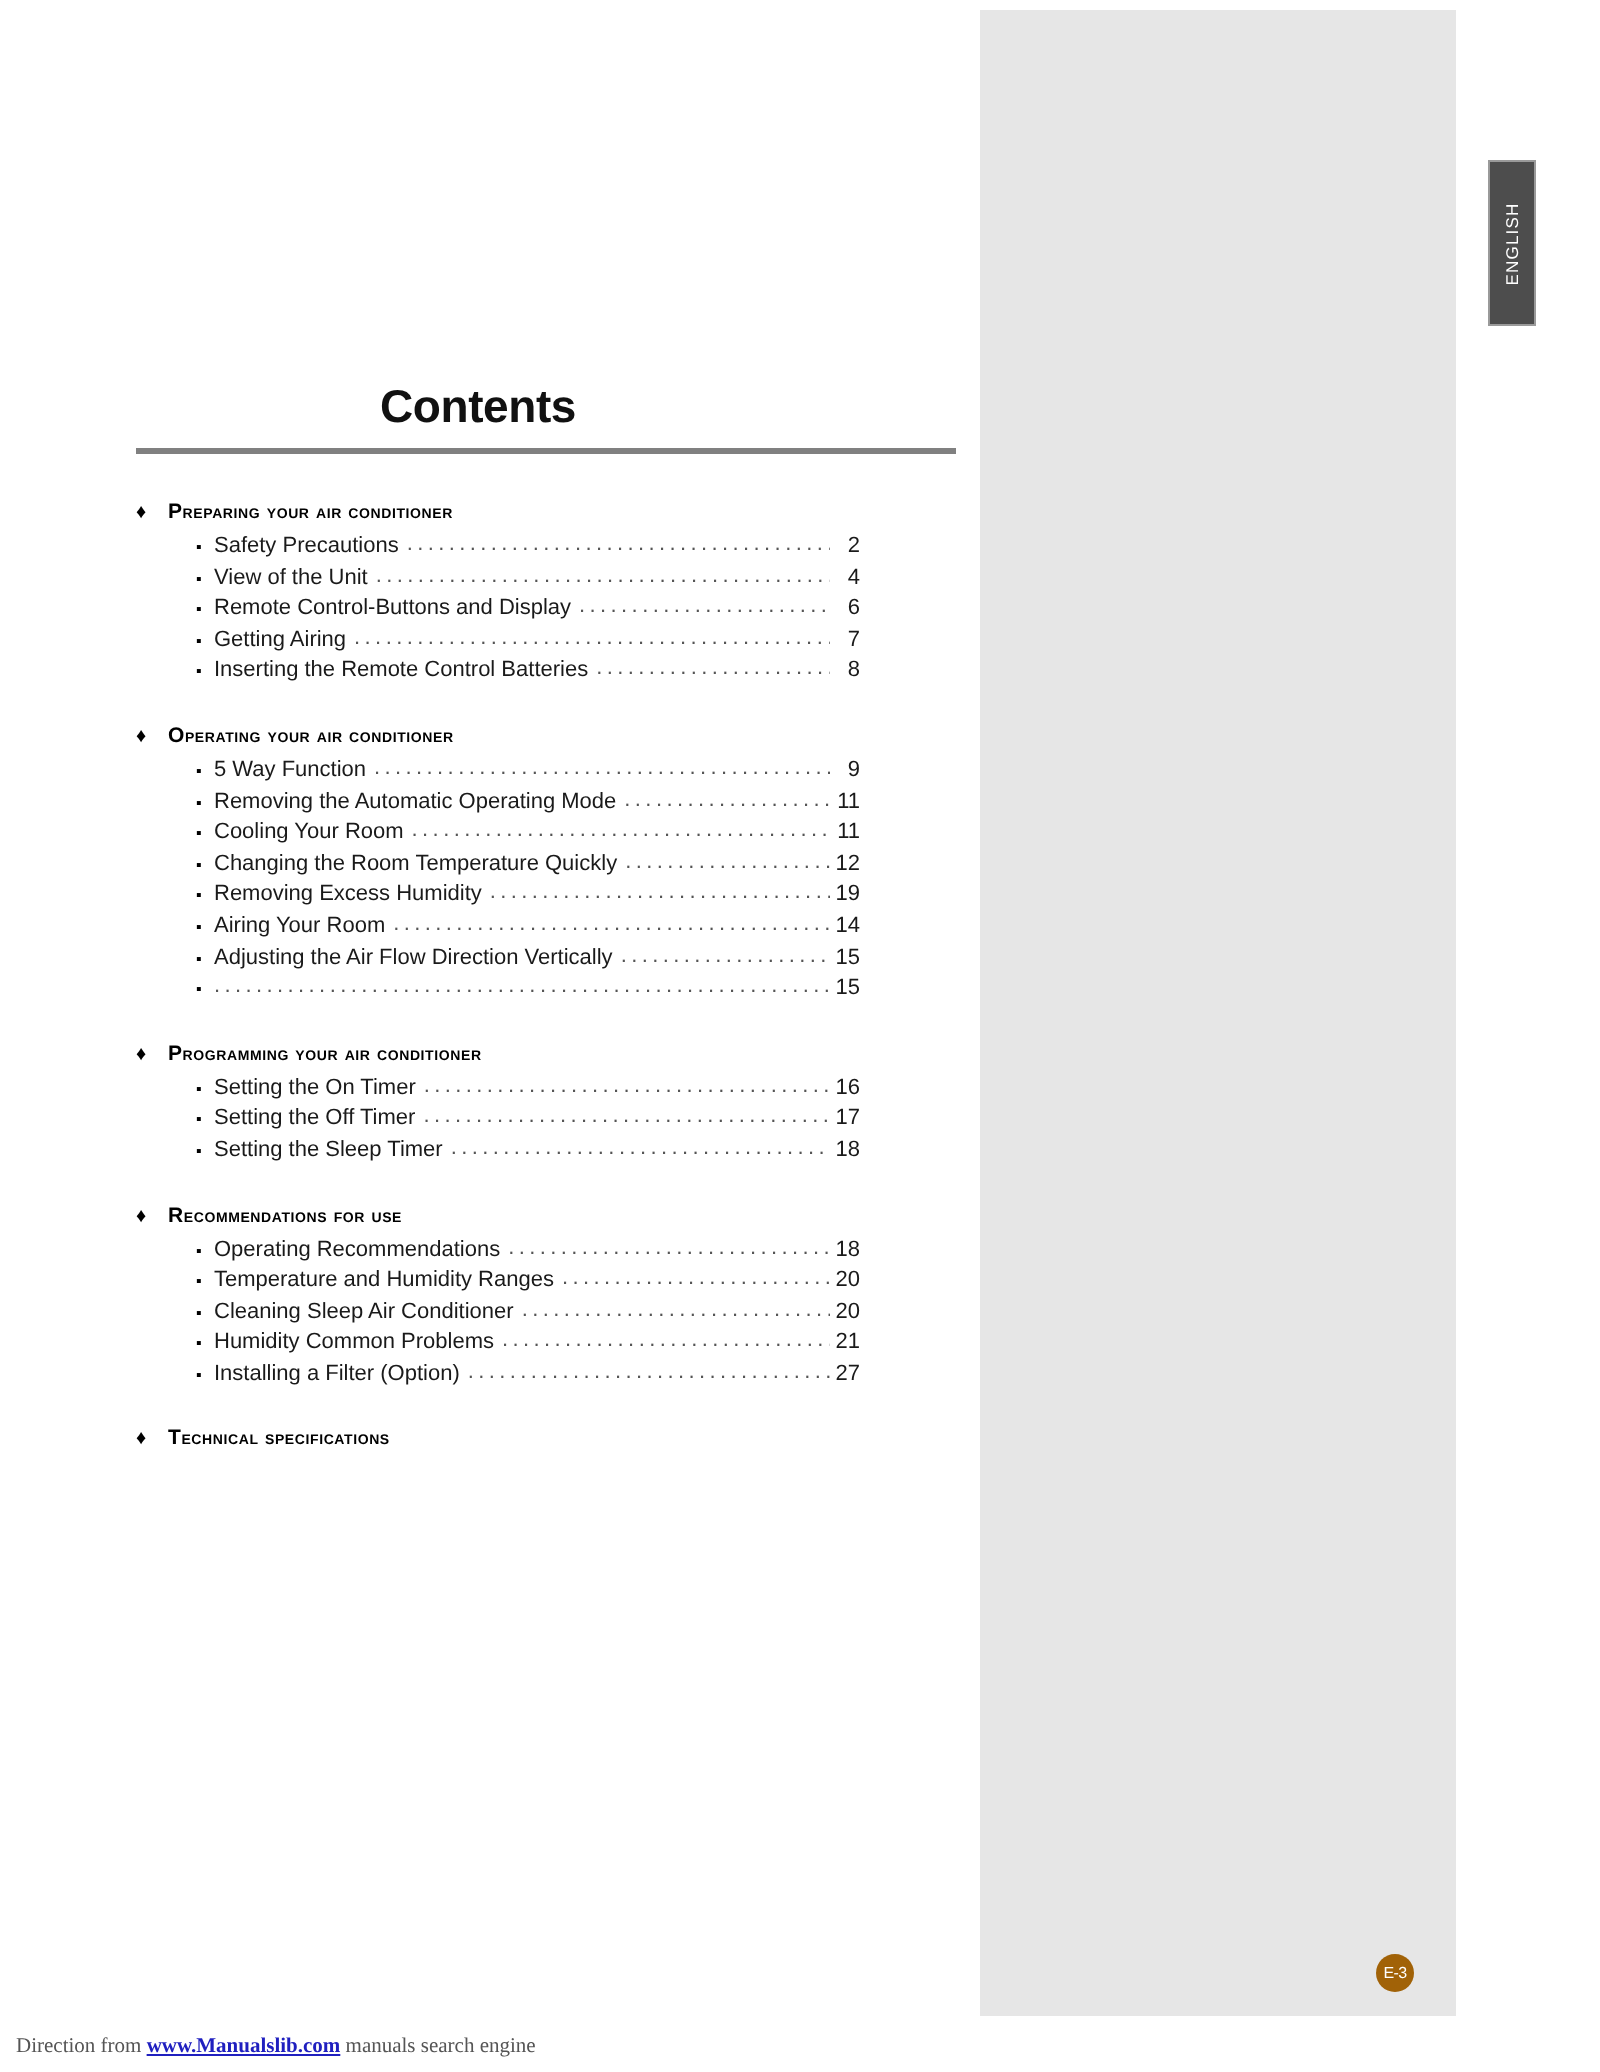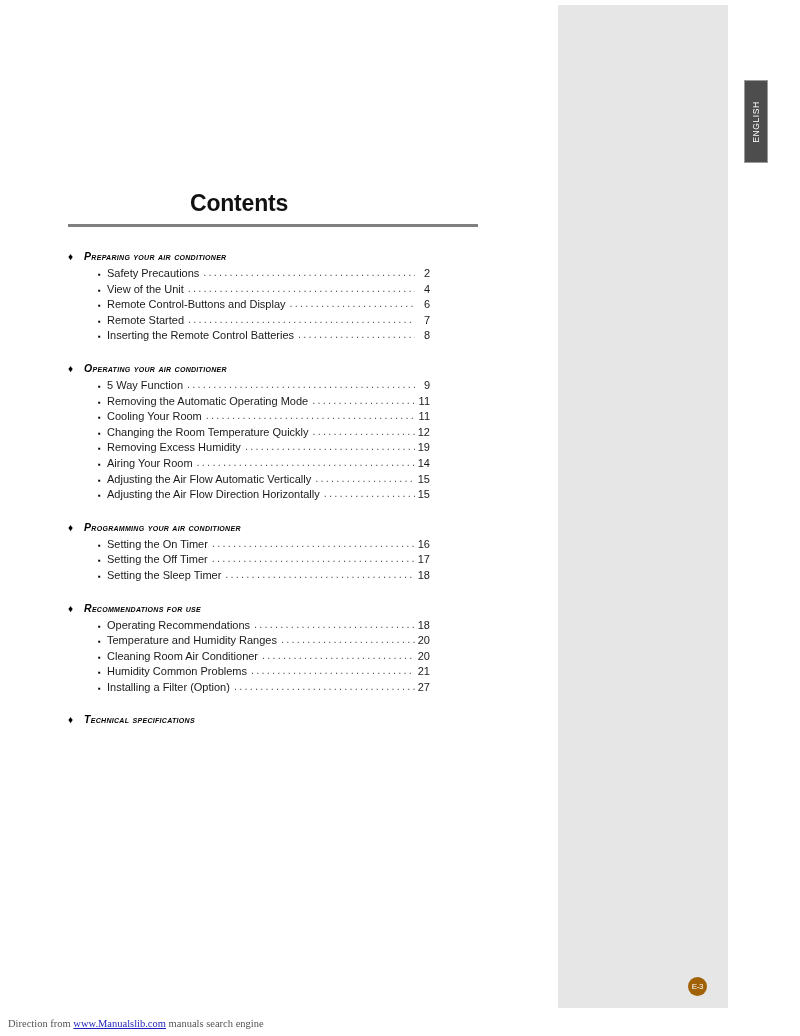--- a/index.html
+++ b/index.html
@@ -48,21 +48,21 @@
     font-size: 8.5px;
     letter-spacing: 0.6px;
     font-family: "Liberation Sans", sans-serif;
   }
 
   
   #page {
     position: absolute;
     left: 0;
     top: 0;
-    width: 558px;
+    width: 490px;
     height: 1010px;
     background: #ffffff;
   }
 
   #page-title {
     position: absolute;
     left: 0;
     top: 190px;
     width: 478px;
     text-align: center;
@@ -97,21 +97,20 @@
     margin-bottom: 4px;
   }
   .section-head .diamond {
     width: 16px;
     flex: 0 0 16px;
     color: #000000;
     font-size: 10px;
     line-height: 1;
   }
   .section-head .section-title {
-    font-style: italic;
     font-weight: bold;
     font-size: 10.5px;
     font-variant: small-caps;
     letter-spacing: 0.3px;
     color: #000000;
   }
 
   .toc-item {
     display: flex;
     align-items: baseline;
@@ -169,21 +168,21 @@
     position: absolute;
     left: 8px;
     top: 1018px;
     font-family: "Liberation Serif", serif;
     font-size: 10.5px;
     color: #555555;
     white-space: nowrap;
   }
   #footer .link {
     color: #1f1fbf;
-    font-weight: normal;
+    font-weight: bold;
     text-decoration: underline;
     margin-top: 37px;
   }
 </style>
 </head>
 <body>
 
 <div id="gray-panel"></div>
 
 <div id="side-tab">
@@ -214,21 +213,21 @@
           <span class="page-num">4</span>
         </div>
         <div class="toc-item">
           <span class="sq">▪</span>
           <span class="item-label">Remote Control-Buttons and Display</span>
           <span class="leader">.........................................................................................</span>
           <span class="page-num">6</span>
         </div>
         <div class="toc-item">
           <span class="sq">▪</span>
-          <span class="item-label">Remote Started</span>
+          <span class="item-label">Getting Airing</span>
           <span class="leader">.........................................................................................</span>
           <span class="page-num">7</span>
         </div>
         <div class="toc-item">
           <span class="sq">▪</span>
           <span class="item-label">Inserting the Remote Control Batteries</span>
           <span class="leader">.........................................................................................</span>
           <span class="page-num">8</span>
         </div>
       </div>
@@ -268,27 +267,26 @@
           <span class="page-num">19</span>
         </div>
         <div class="toc-item">
           <span class="sq">▪</span>
           <span class="item-label">Airing Your Room</span>
           <span class="leader">.........................................................................................</span>
           <span class="page-num">14</span>
         </div>
         <div class="toc-item">
           <span class="sq">▪</span>
-          <span class="item-label">Adjusting the Air Flow Automatic Vertically</span>
+          <span class="item-label">Adjusting the Air Flow Direction Vertically</span>
           <span class="leader">.........................................................................................</span>
           <span class="page-num">15</span>
         </div>
         <div class="toc-item">
           <span class="sq">▪</span>
-          <span class="item-label">Adjusting the Air Flow Direction Horizontally</span>
           <span class="leader">.........................................................................................</span>
           <span class="page-num">15</span>
         </div>
       </div>
       <div class="toc-section">
         <div class="section-head">
           <span class="diamond">♦</span>
           <span class="section-title">Programming your air conditioner</span>
         </div>
         <div class="toc-item">
@@ -322,21 +320,21 @@
           <span class="page-num">18</span>
         </div>
         <div class="toc-item">
           <span class="sq">▪</span>
           <span class="item-label">Temperature and Humidity Ranges</span>
           <span class="leader">.........................................................................................</span>
           <span class="page-num">20</span>
         </div>
         <div class="toc-item">
           <span class="sq">▪</span>
-          <span class="item-label">Cleaning Room Air Conditioner</span>
+          <span class="item-label">Cleaning Sleep Air Conditioner</span>
           <span class="leader">.........................................................................................</span>
           <span class="page-num">20</span>
         </div>
         <div class="toc-item">
           <span class="sq">▪</span>
           <span class="item-label">Humidity Common Problems</span>
           <span class="leader">.........................................................................................</span>
           <span class="page-num">21</span>
         </div>
         <div class="toc-item">

